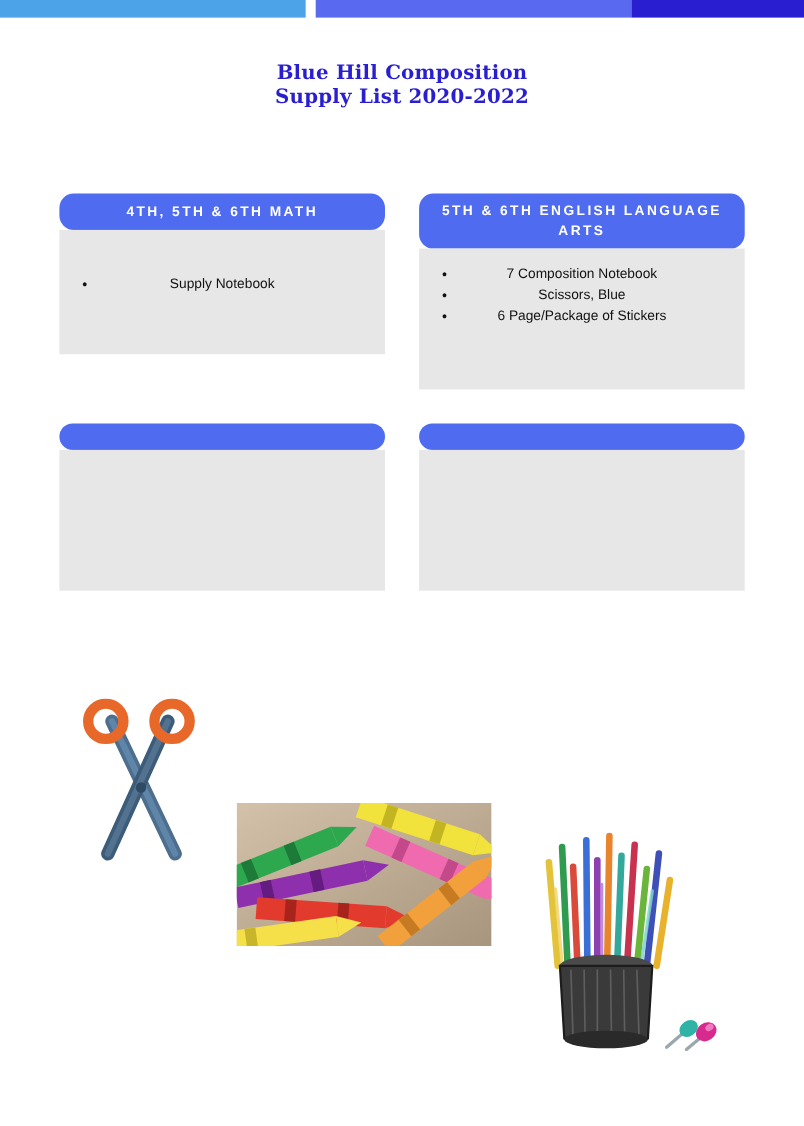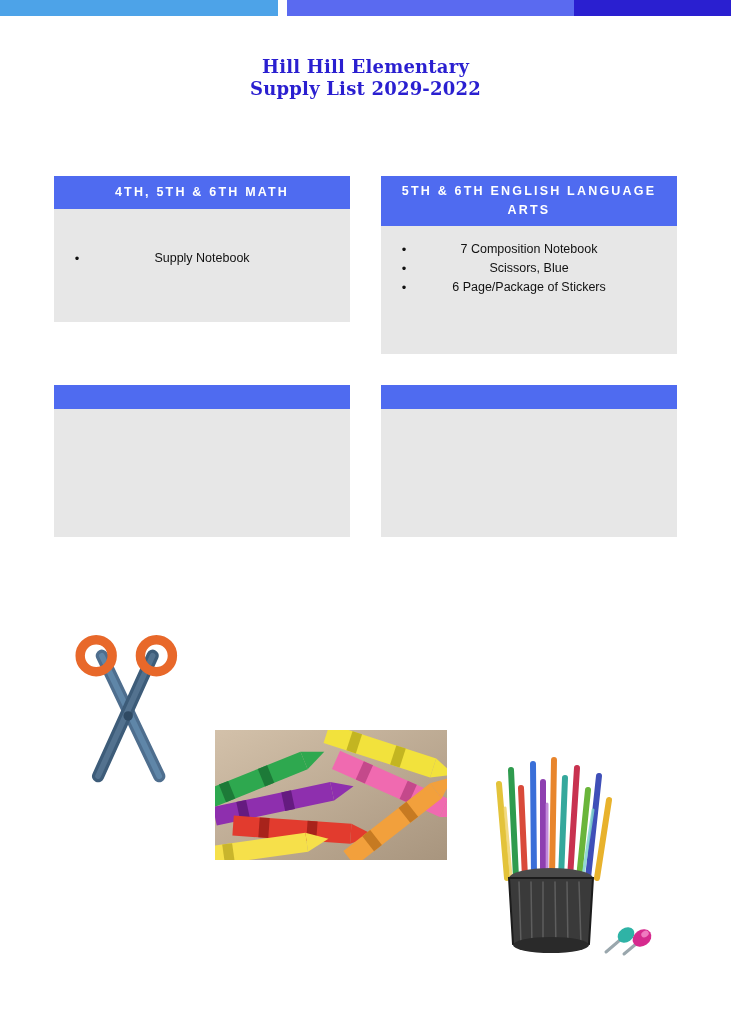--- a/index.html
+++ b/index.html
@@ -64,20 +64,21 @@
     background: #4f6bf0;
     color: #ffffff;
     text-align: center;
     font-weight: bold;
     font-size: 12.5px;
     letter-spacing: 2.2px;
     line-height: 19px;
     padding: 7px 6px;
     min-height: 24px;
     box-sizing: border-box;
+    border-radius: 13px;
   }
   .card-header.two-line { padding: 6px 0; }
   .card-body {
     background: #e7e7e7;
     min-height: 113px;
     padding: 14px 10px 14px 10px;
     box-sizing: border-box;
   }
   .card-body.tall { min-height: 128px; }
   .card-body ul {
@@ -152,22 +153,22 @@
 <body>
 
 <div class="topbars">
   <div class="bar-a"></div>
   <div class="bar-gap"></div>
   <div class="bar-b"></div>
   <div class="bar-c"></div>
 </div>
 
 <div class="title-block">
-  <span class="title-line">Hill Hill Elementary</span>
-  <span class="title-line">Supply List 2029-2022</span>
+  <span class="title-line">Blue Hill Composition</span>
+  <span class="title-line">Supply List 2020-2022</span>
 </div>
 
 <div class="cards">
 
   <div class="card-row">
 
     <div class="card">
       <div class="card-header">4TH, 5TH &amp; 6TH MATH</div>
       <div class="card-body">
         <ul>

